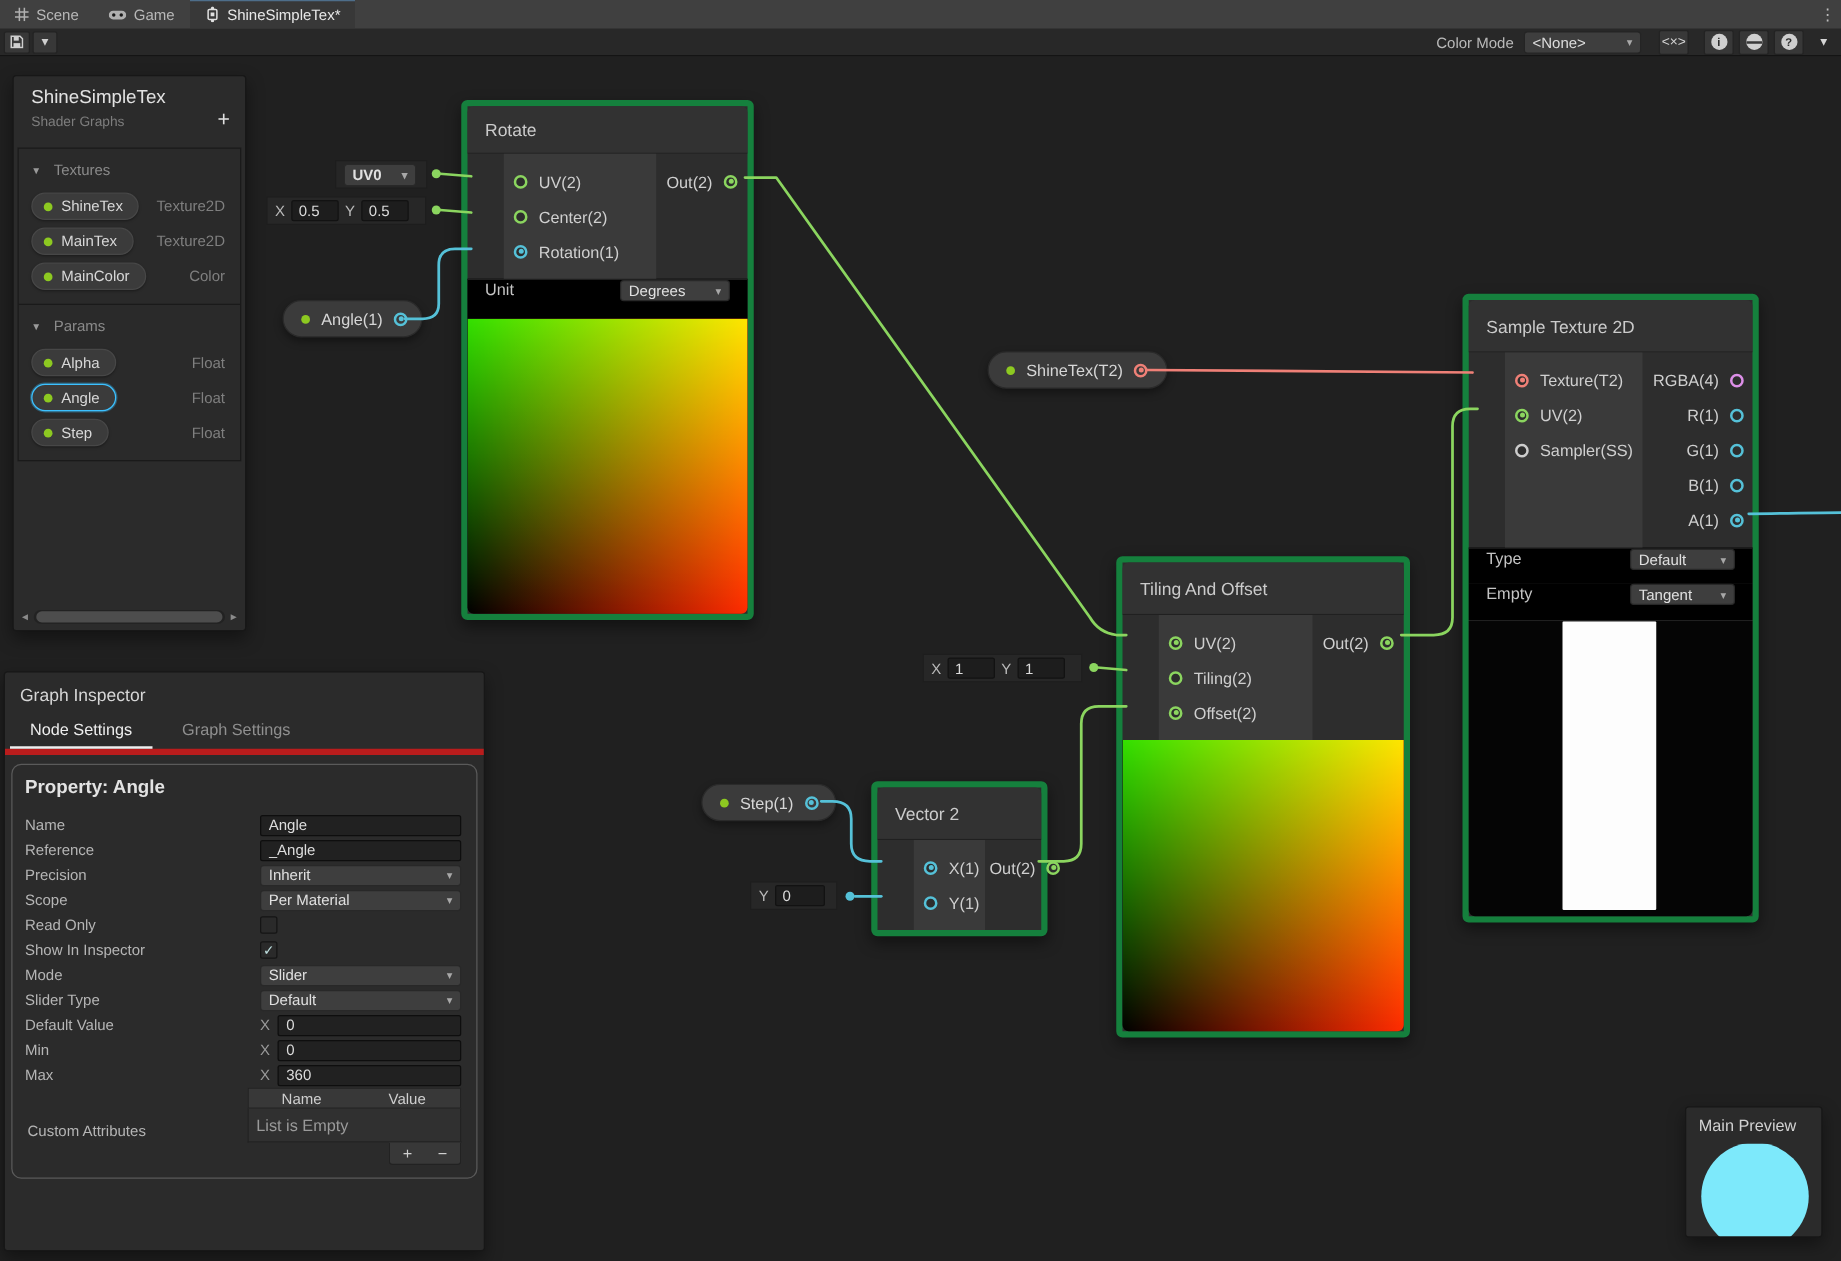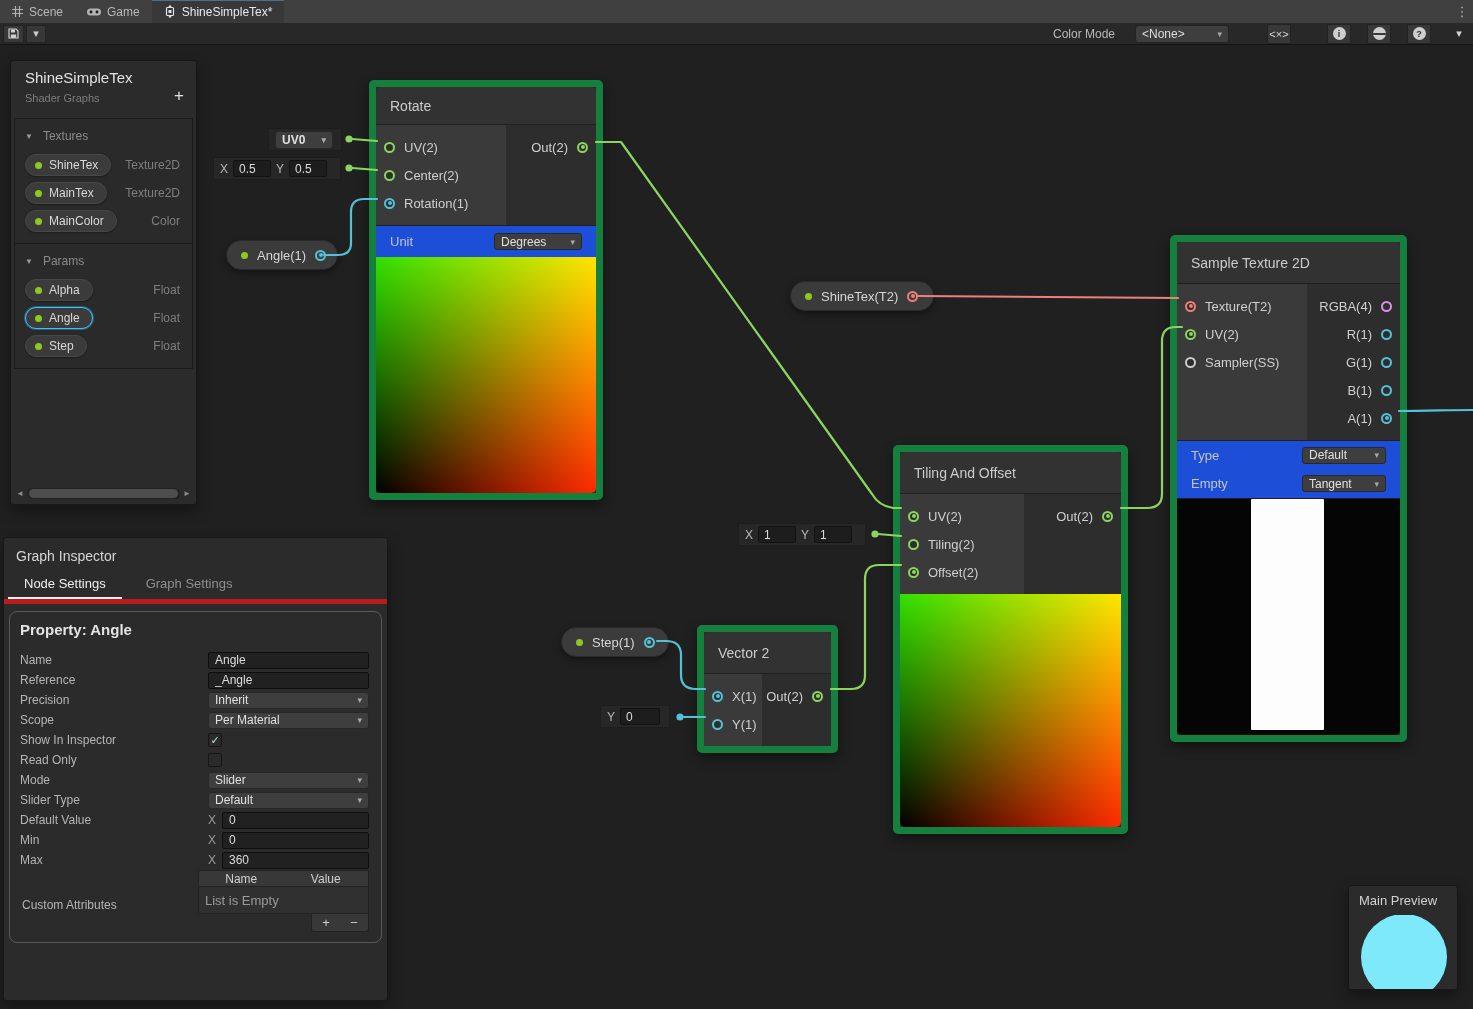--- a/index.html
+++ b/index.html
@@ -12,21 +12,21 @@
   
   .tabbar { position:absolute; top:0; left:0; width:100%; height:23px; background:#404040; display:flex; align-items:stretch; z-index:30; }
   .tab { display:flex; align-items:center; gap:6px; padding:0 12px; font-size:12px; color:#b8b8b8; cursor:default; }
   .tab.active { background:#383838; color:#e8e8e8; box-shadow:inset 0 1px 0 #4e6e8a; }
   .tab .ticon { display:flex; align-items:center; }
   .tabbar-spacer { flex:1; }
   .kebab { width:22px; display:flex; align-items:center; justify-content:center; color:#bbb; font-size:13px; }
   
   .toolbar { position:absolute; top:23px; left:0; width:100%; height:22px; background:#282828; border-bottom:1px solid #141414; display:flex; align-items:center; z-index:30; padding:0 2px; }
   .tbtn { height:18px; min-width:20px; background:#383838; border:1px solid #232323; border-radius:2px; display:flex; align-items:center; justify-content:center; color:#cfcfcf; font-size:11px; margin:0 1px; padding:0 4px; }
-  .toolbar .right { margin-left:auto; display:flex; align-items:center; gap:16px; }
+  .toolbar .right { margin-left:auto; display:flex; align-items:center; gap:4px; }
   .cm-label { font-size:12px; color:#b9b9b9; margin-right:4px; }
   .dd { display:flex; align-items:center; justify-content:space-between; background:#3e3e3e; border:1px solid #242424; border-radius:3px; height:18px; padding:0 6px; font-size:12px; color:#dddddd; gap:8px; }
   .dd .caret { font-size:9px; color:#a8a8a8; }
   .iconbtn { width:24px; height:20px; background:#383838; border:1px solid #232323; border-radius:2px; display:flex; align-items:center; justify-content:center; color:#d5d5d5; font-size:11px; }
   .circle-i { width:13px; height:13px; border-radius:50%; background:#cfcfcf; color:#2a2a2a; font-size:9px; font-weight:bold; display:flex; align-items:center; justify-content:center; }
   .sphere-ic { width:13px; height:13px; border-radius:50%; background:#cfcfcf; position:relative; overflow:hidden; }
   .sphere-ic::after { content:''; position:absolute; left:0; right:0; top:6px; height:2px; background:#383838; }
   
   .panel { position:absolute; background:#2b2b2b; border:1px solid #171717; border-radius:3px; z-index:20; box-shadow:0 6px 14px rgba(0,0,0,.4); }
   
@@ -63,35 +63,35 @@
   .cb { width:14px; height:14px; background:#2a2a2a; border:1px solid #151515; border-radius:2px; display:flex; align-items:center; justify-content:center; font-size:11px; color:#bfe0e0; }
   .vecfield { display:flex; align-items:center; gap:6px; }
   .vecfield .axis { font-size:12px; color:#9a9a9a; }
   .attr-table { margin-left:188px; margin-right:12px; }
   .attr-head { display:flex; background:#383838; border:1px solid #222; height:17px; align-items:center; font-size:12px; color:#cfcfcf; }
   .attr-head span { flex:1; text-align:center; }
   .attr-empty { border:1px solid #222; border-top:none; background:#303030; height:27px; display:flex; align-items:center; padding-left:6px; font-size:13px; color:#9a9a9a; }
   .attr-btns { display:flex; justify-content:flex-end; }
   .attr-btnbar { background:#383838; border:1px solid #222; border-top:none; width:58px; height:18px; display:flex; align-items:center; justify-content:space-around; font-size:13px; color:#cfcfcf; border-radius:0 0 3px 3px; }
   
-  .node { position:absolute; background:#2d2d2d; border:7px solid #15803d; border-radius:5px; z-index:2; box-shadow:0 5px 12px rgba(0,0,0,.45); }
+  .node { position:absolute; background:#2d2d2d; border:5px solid #15803d; border-radius:5px; z-index:2; box-shadow:0 5px 12px rgba(0,0,0,.45); }
   .node-title { padding:0 14px; font-size:14px; color:#cbcbcb; background:#323232; border-bottom:1px solid #202020; border-radius:5px 5px 0 0; display:flex; align-items:center; }
-  .node-body { display:flex; align-items:stretch; }
+  .node-body { display:flex; align-items:stretch;padding-left:29px; }
   .col-in { background:#3a3a3a; padding:8px 0; }
   .col-out { flex:1; padding:8px 0; }
   .prow { height:28px; display:flex; align-items:center; gap:9px; padding:0 8px; font-size:13px; color:#cfcfcf; }
   .prow.out { justify-content:flex-end; }
   .port { box-sizing:border-box; width:11px; height:11px; border-radius:50%; border:2px solid currentColor; position:relative; flex:none; background:#2d2d2d; }
   .port.filled::after { content:''; position:absolute; inset:1.5px; background:currentColor; border-radius:50%; }
   .c-vec { color:#8bd55f; }
   .c-flt { color:#55c1d8; }
   .c-tex { color:#ef8077; }
   .c-rgba { color:#dd8fe8; }
   .c-smp { color:#cccccc; }
-  .opt-row { display:flex; align-items:center; justify-content:space-between; padding:0 14px; border-top:1px solid #202020; background:#1d4ed8; font-size:13px; color:#c4c4c4; }
+  .opt-row { display:flex; align-items:flex-start; justify-content:space-between; padding:0 14px; border-top:1px solid #202020; background:#000000; font-size:13px; color:#c4c4c4; }
   .uv-preview { position:relative; overflow:hidden; border-radius:0 0 5px 5px; background:linear-gradient(to right,#000000,#ff2a00); }
   .uv-preview .g { position:absolute; inset:0; background:linear-gradient(to top,#000000,#33e000); mix-blend-mode:screen; }
   .stripe-preview { position:relative; background:#050505; border-radius:0 0 5px 5px; overflow:hidden; }
   .stripe-preview::after { content:''; position:absolute; top:0; bottom:2%; left:33%; width:33%; background:#fdfdfd; border-radius:1px; }
   
   .fpill { position:absolute; z-index:2; display:flex; align-items:center; gap:9px; background:#3b3b3b; border:1px solid #2a2a2a; border-radius:15px; height:30px; padding:0 10px 0 14px; font-size:13px; color:#d6d6d6; box-shadow:0 3px 7px rgba(0,0,0,.4); }
   .widget { position:absolute; z-index:2; display:flex; align-items:center; gap:5px; background:#272727; border:1px solid #1d1d1d; height:23px; padding:0 8px 0 6px; font-size:12px; color:#b9b9b9; }
   .widget .wi { height:17px; background:#1d1d1d; border:1px solid #121212; border-radius:2px; color:#dcdcdc; font-size:12px; font-family:"Liberation Sans",sans-serif; padding:0 5px; outline:none; }
   
   .mp-title { font-size:13px; color:#d2d2d2; padding:7px 10px; }
@@ -293,26 +293,26 @@
         </div>
       </div>
       <div class="gi-row">
         <span class="gi-label">Scope</span>
         <div class="dd2">
           <span>Per Material</span>
           <span class="caret">▾</span>
         </div>
       </div>
       <div class="gi-row">
+        <span class="gi-label">Read Only</span>
+        <span class="cb"></span>
+      </div>
+      <div class="gi-row">
         <span class="gi-label">Show In Inspector</span>
         <span class="cb">✓</span>
-      </div>
-      <div class="gi-row">
-        <span class="gi-label">Read Only</span>
-        <span class="cb"></span>
       </div>
       <div class="gi-row">
         <span class="gi-label">Mode</span>
         <div class="dd2">
           <span>Slider</span>
           <span class="caret">▾</span>
         </div>
       </div>
       <div class="gi-row">
         <span class="gi-label">Slider Type</span>

